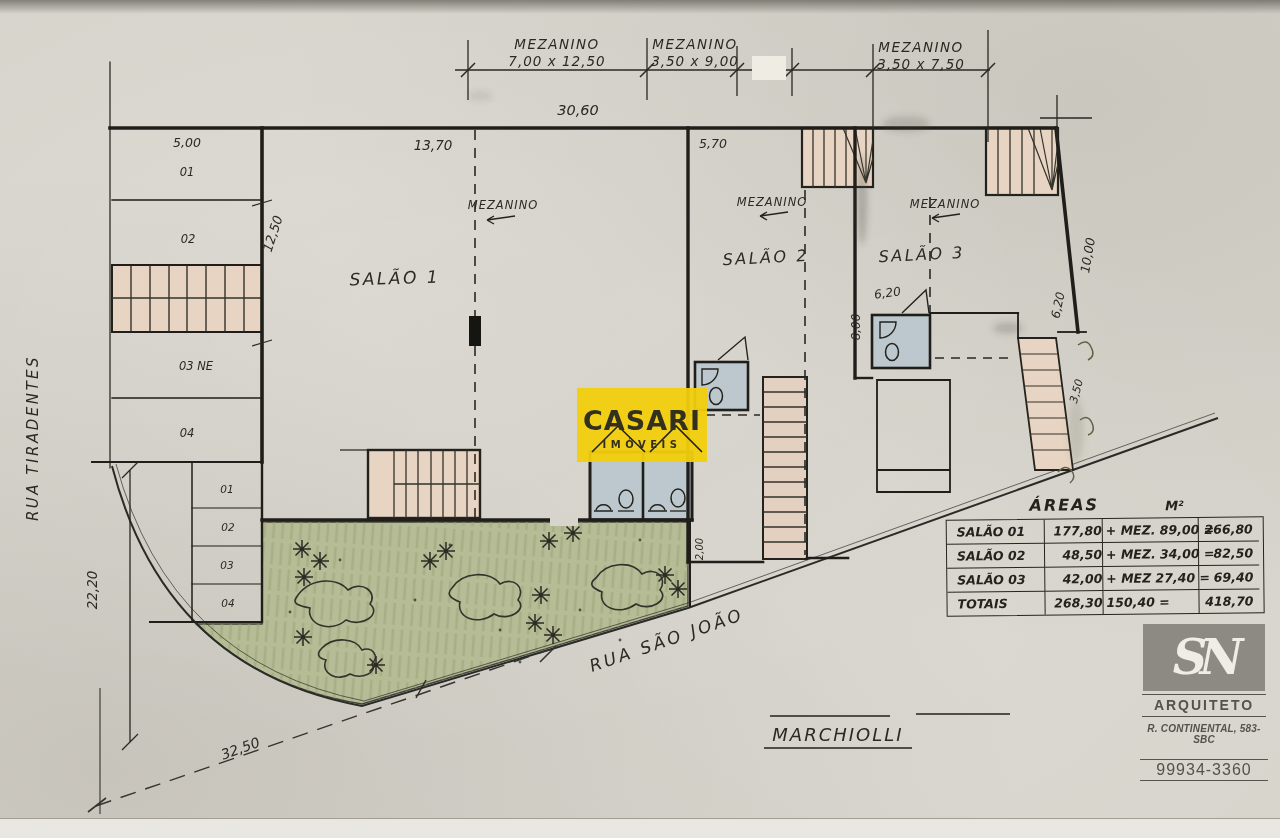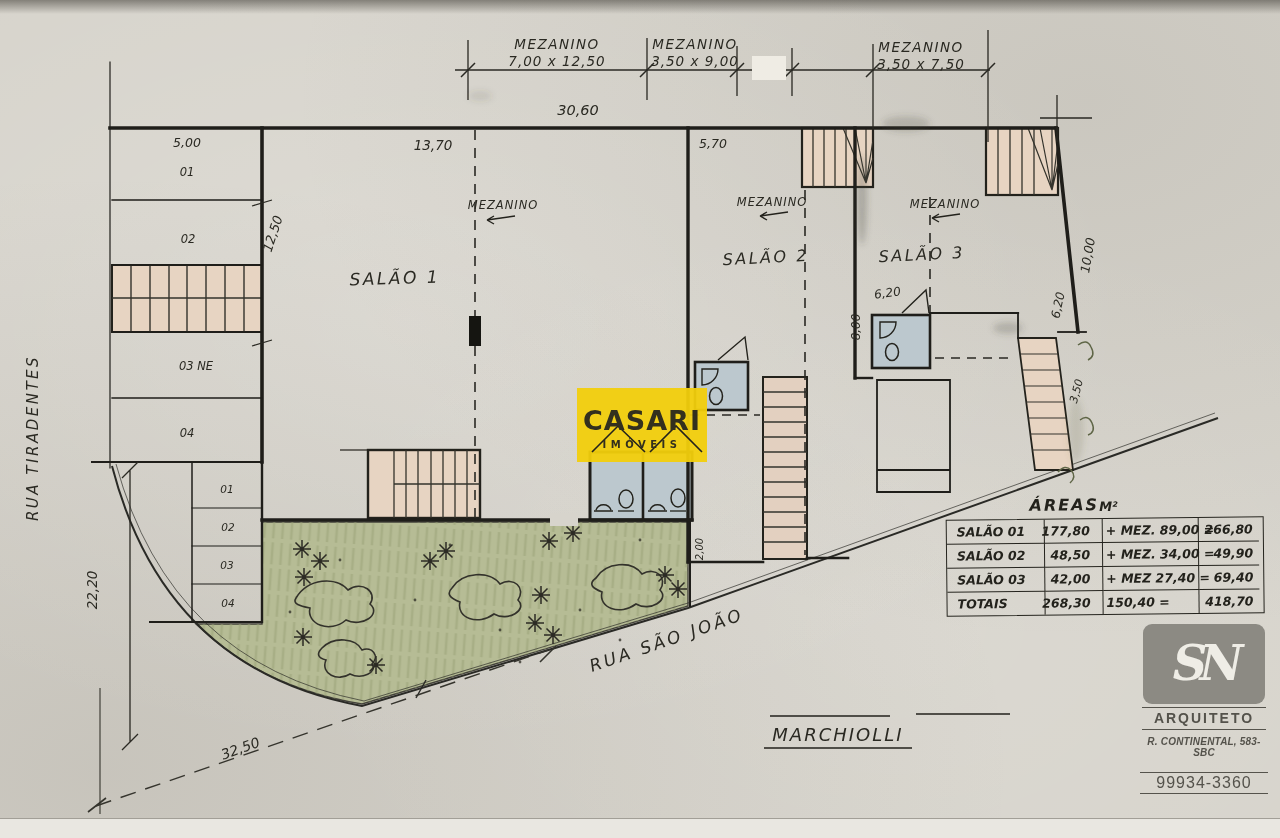--- a/index.html
+++ b/index.html
@@ -17,32 +17,32 @@
     background:linear-gradient(to bottom, rgba(62,59,52,.55), rgba(62,59,52,0));z-index:5;}
   #stage::after{content:"";position:absolute;left:0;top:818px;width:1280px;height:20px;
     background:#e9e7e1;border-top:1px solid #a29f97;z-index:5;}
   svg text{user-select:none;}
   .hand{font-family:"DejaVu Sans",sans-serif;font-style:italic;fill:#2a2922;}
   .overlay{position:absolute;z-index:10;}
   
   #areas-table{left:946px;top:486px;width:318px;color:#23221c;transform:rotate(-.6deg);}
   .tbl-title{display:flex;align-items:flex-end;height:28px;font-style:italic;font-weight:bold;}
   .tbl-title .t1{margin-left:84px;font-size:16px;letter-spacing:2px;}
-  .tbl-title .t2{font-size:13px;}
+  .tbl-title .t2{margin-left:66px;font-size:13px;}
   .areas-grid{display:grid;grid-template-columns:98px 58px 96px 60px;border:1.7px solid #25241e;margin-top:4px;}
   .cell{height:23px;display:flex;align-items:center;font-size:12.5px;font-style:italic;font-weight:bold;
     white-space:nowrap;overflow:visible;border-bottom:1.4px solid #25241e;}
   .cell.lastrow{border-bottom:none;}
   .cell.c1{padding-left:10px;border-right:1.4px solid #25241e;}
-  .cell.c2{justify-content:flex-end;padding-right:12px;border-right:1.4px solid #25241e;}
+  .cell.c2{justify-content:flex-end;padding-right:0;border-right:1.4px solid #25241e;}
   .cell.c3{padding-left:3px;border-right:1.4px solid #25241e;}
   .cell.c4{justify-content:flex-end;padding-right:6px;}
   
   #stamp{left:1140px;top:624px;width:128px;color:#54524b;font-family:"Liberation Sans",sans-serif;text-align:center;}
-  .stamp-logo{width:122px;height:80px;margin:0 auto;background:#8c8a83;display:flex;align-items:center;justify-content:center;border-radius:9px;}
+  .stamp-logo{width:122px;height:67px;margin:0 auto;background:#8c8a83;display:flex;align-items:center;justify-content:center;}
   .stamp-name{margin-top:5px;font-size:13.5px;font-weight:bold;letter-spacing:1px;line-height:1.08;}
   .stamp-rule{border:none;border-top:1.6px solid #55534c;margin:3px 2px 2px 2px;}
   .stamp-role{font-size:14px;font-weight:bold;letter-spacing:2px;}
   .stamp-addr{margin-top:6px;font-size:10px;font-weight:bold;letter-spacing:.2px;font-style:italic;}
   .stamp-phone{font-size:16px;font-weight:normal;letter-spacing:1px;padding:1px 0;}
   .stamp-phone-wrap{margin-top:14px;border-top:1.8px solid #55534c;border-bottom:1.8px solid #55534c;}
 </style>
 </head>
 <body>
 
@@ -286,21 +286,21 @@
     <span class="t2">M²</span>
   </div>
   <div class="areas-grid">
     <div class="cell c1">SALÃO 01</div>
     <div class="cell c2">177,80</div>
     <div class="cell c3">+ MEZ. 89,00 =</div>
     <div class="cell c4">266,80</div>
     <div class="cell c1">SALÃO 02</div>
     <div class="cell c2">48,50</div>
     <div class="cell c3">+ MEZ. 34,00 =</div>
-    <div class="cell c4">49,90</div>
+    <div class="cell c4">82,50</div>
     <div class="cell c1">SALÃO 03</div>
     <div class="cell c2">42,00</div>
     <div class="cell c3">+ MEZ 27,40 =</div>
     <div class="cell c4">69,40</div>
     <div class="cell c1 lastrow">TOTAIS</div>
     <div class="cell c2 lastrow">268,30</div>
     <div class="cell c3 lastrow">150,40 =</div>
     <div class="cell c4 lastrow">418,70</div>
   </div>
 </div>

